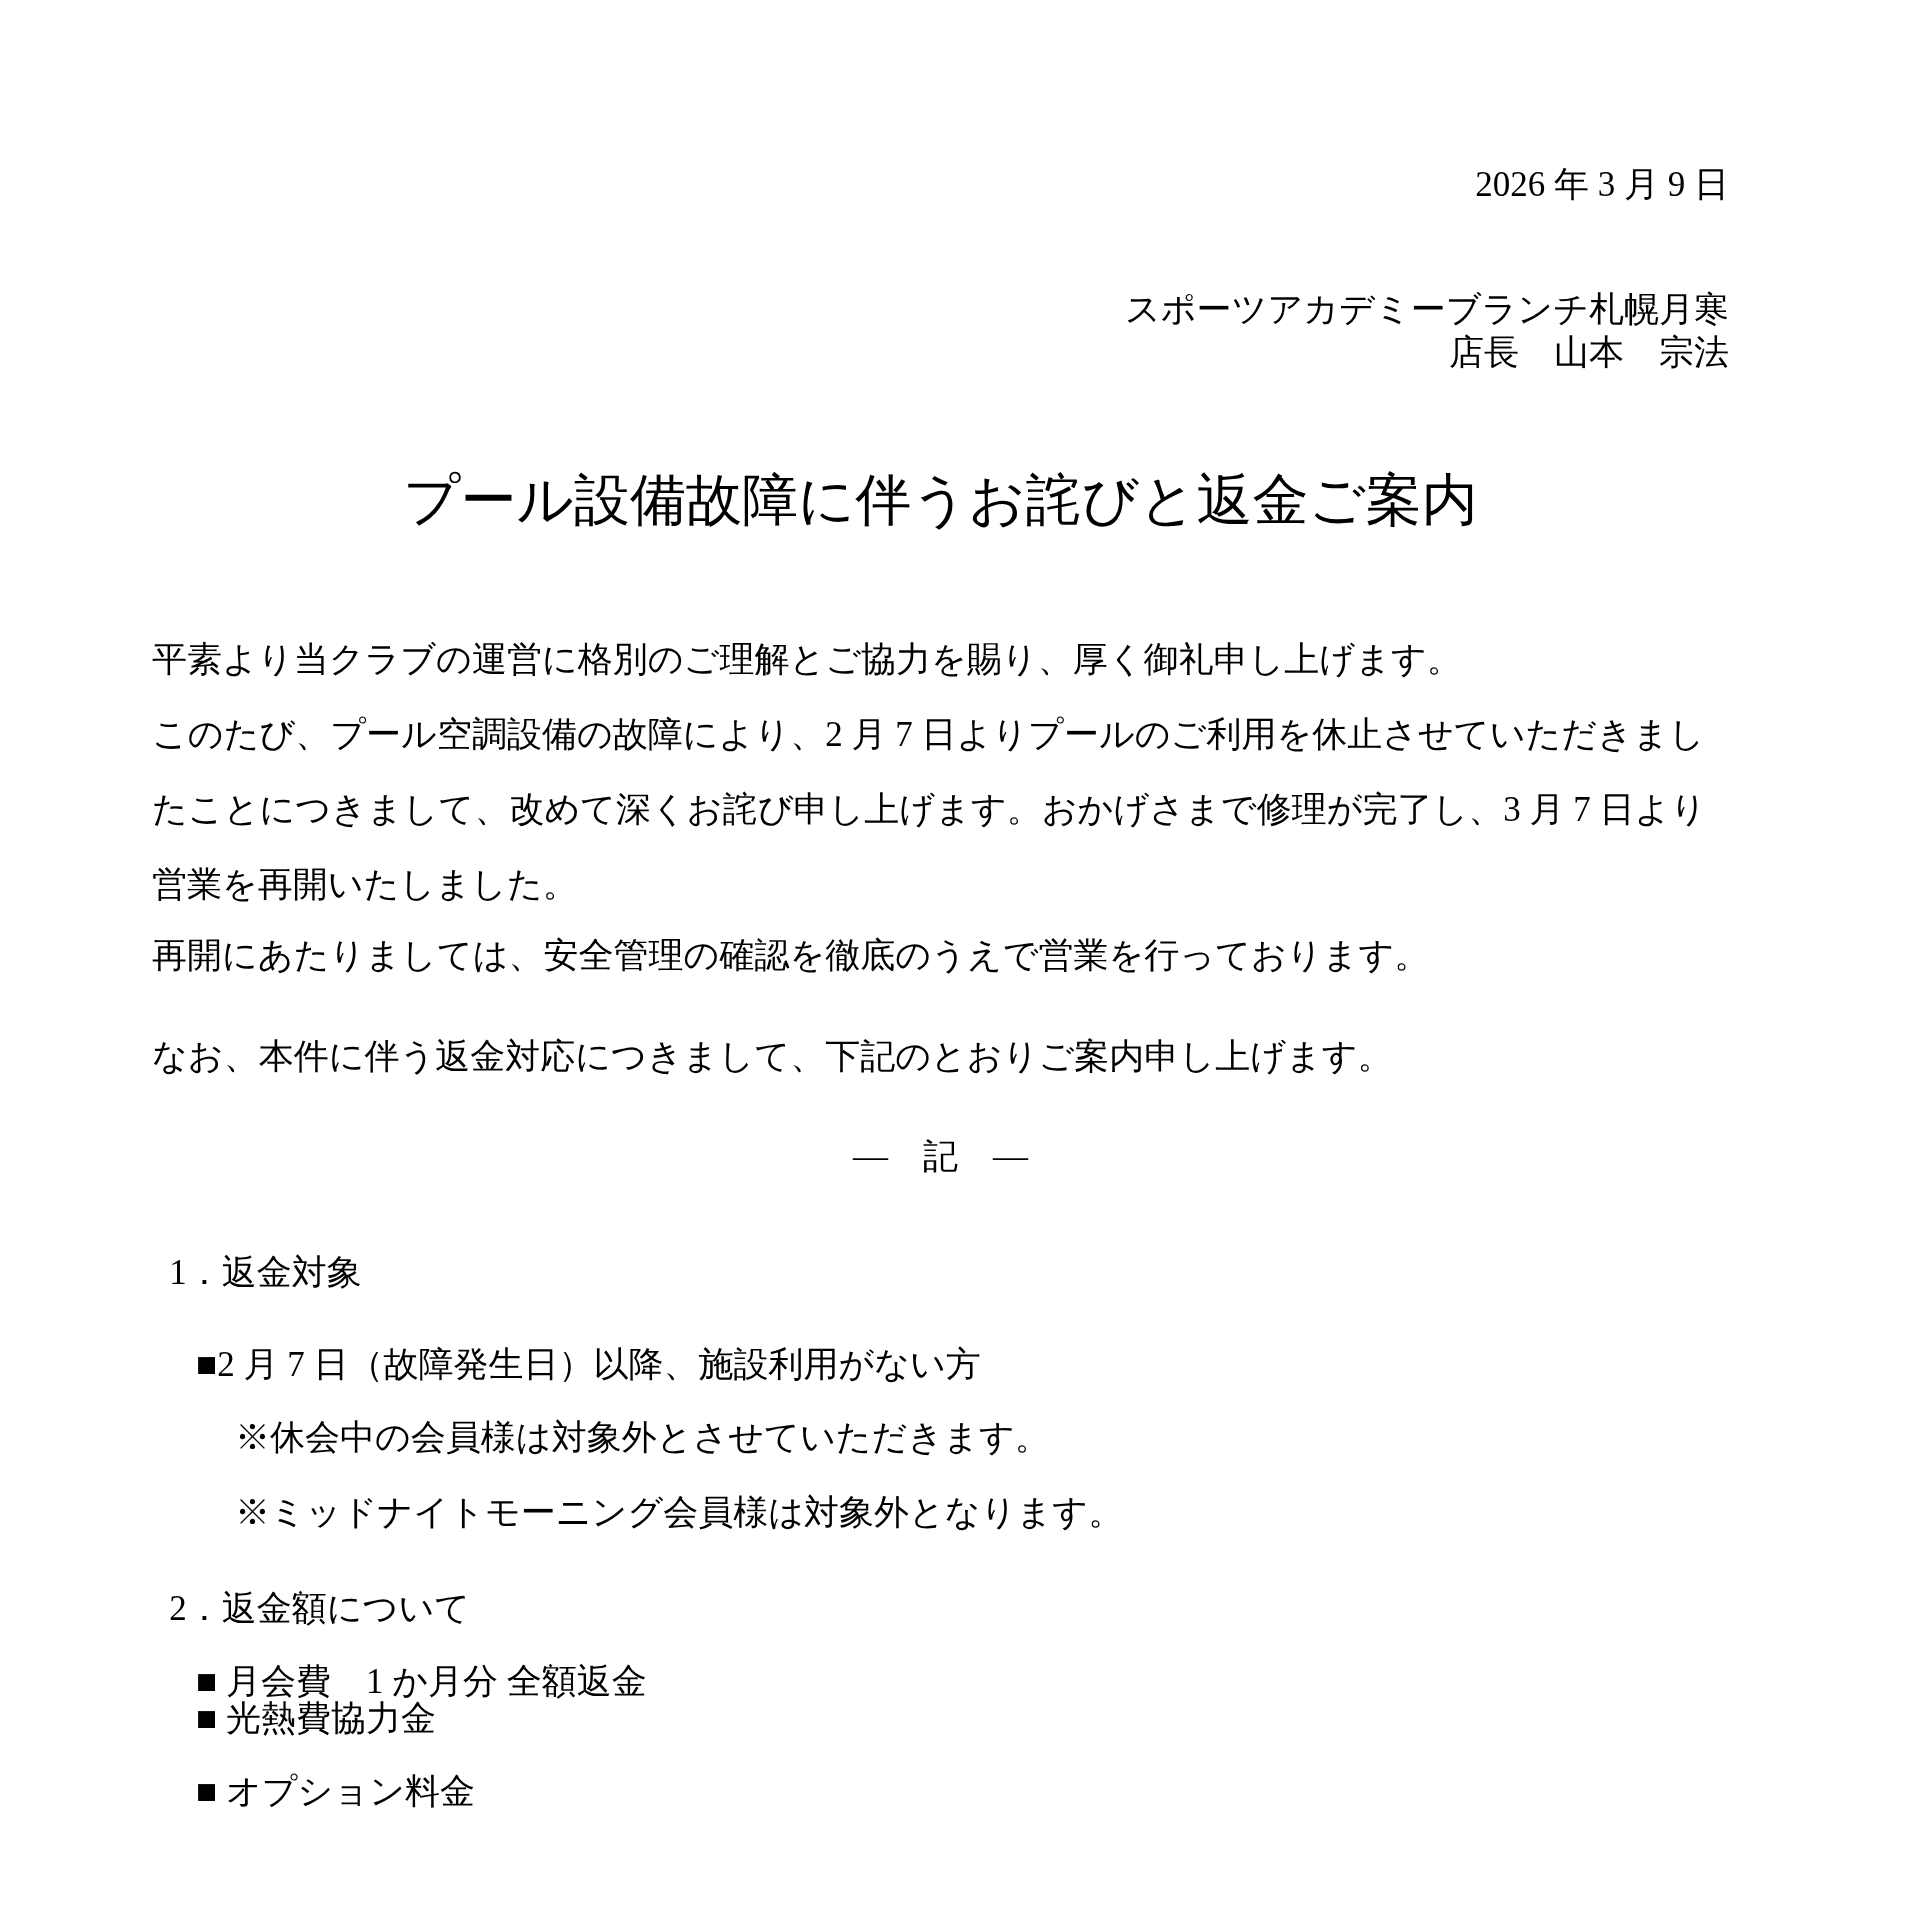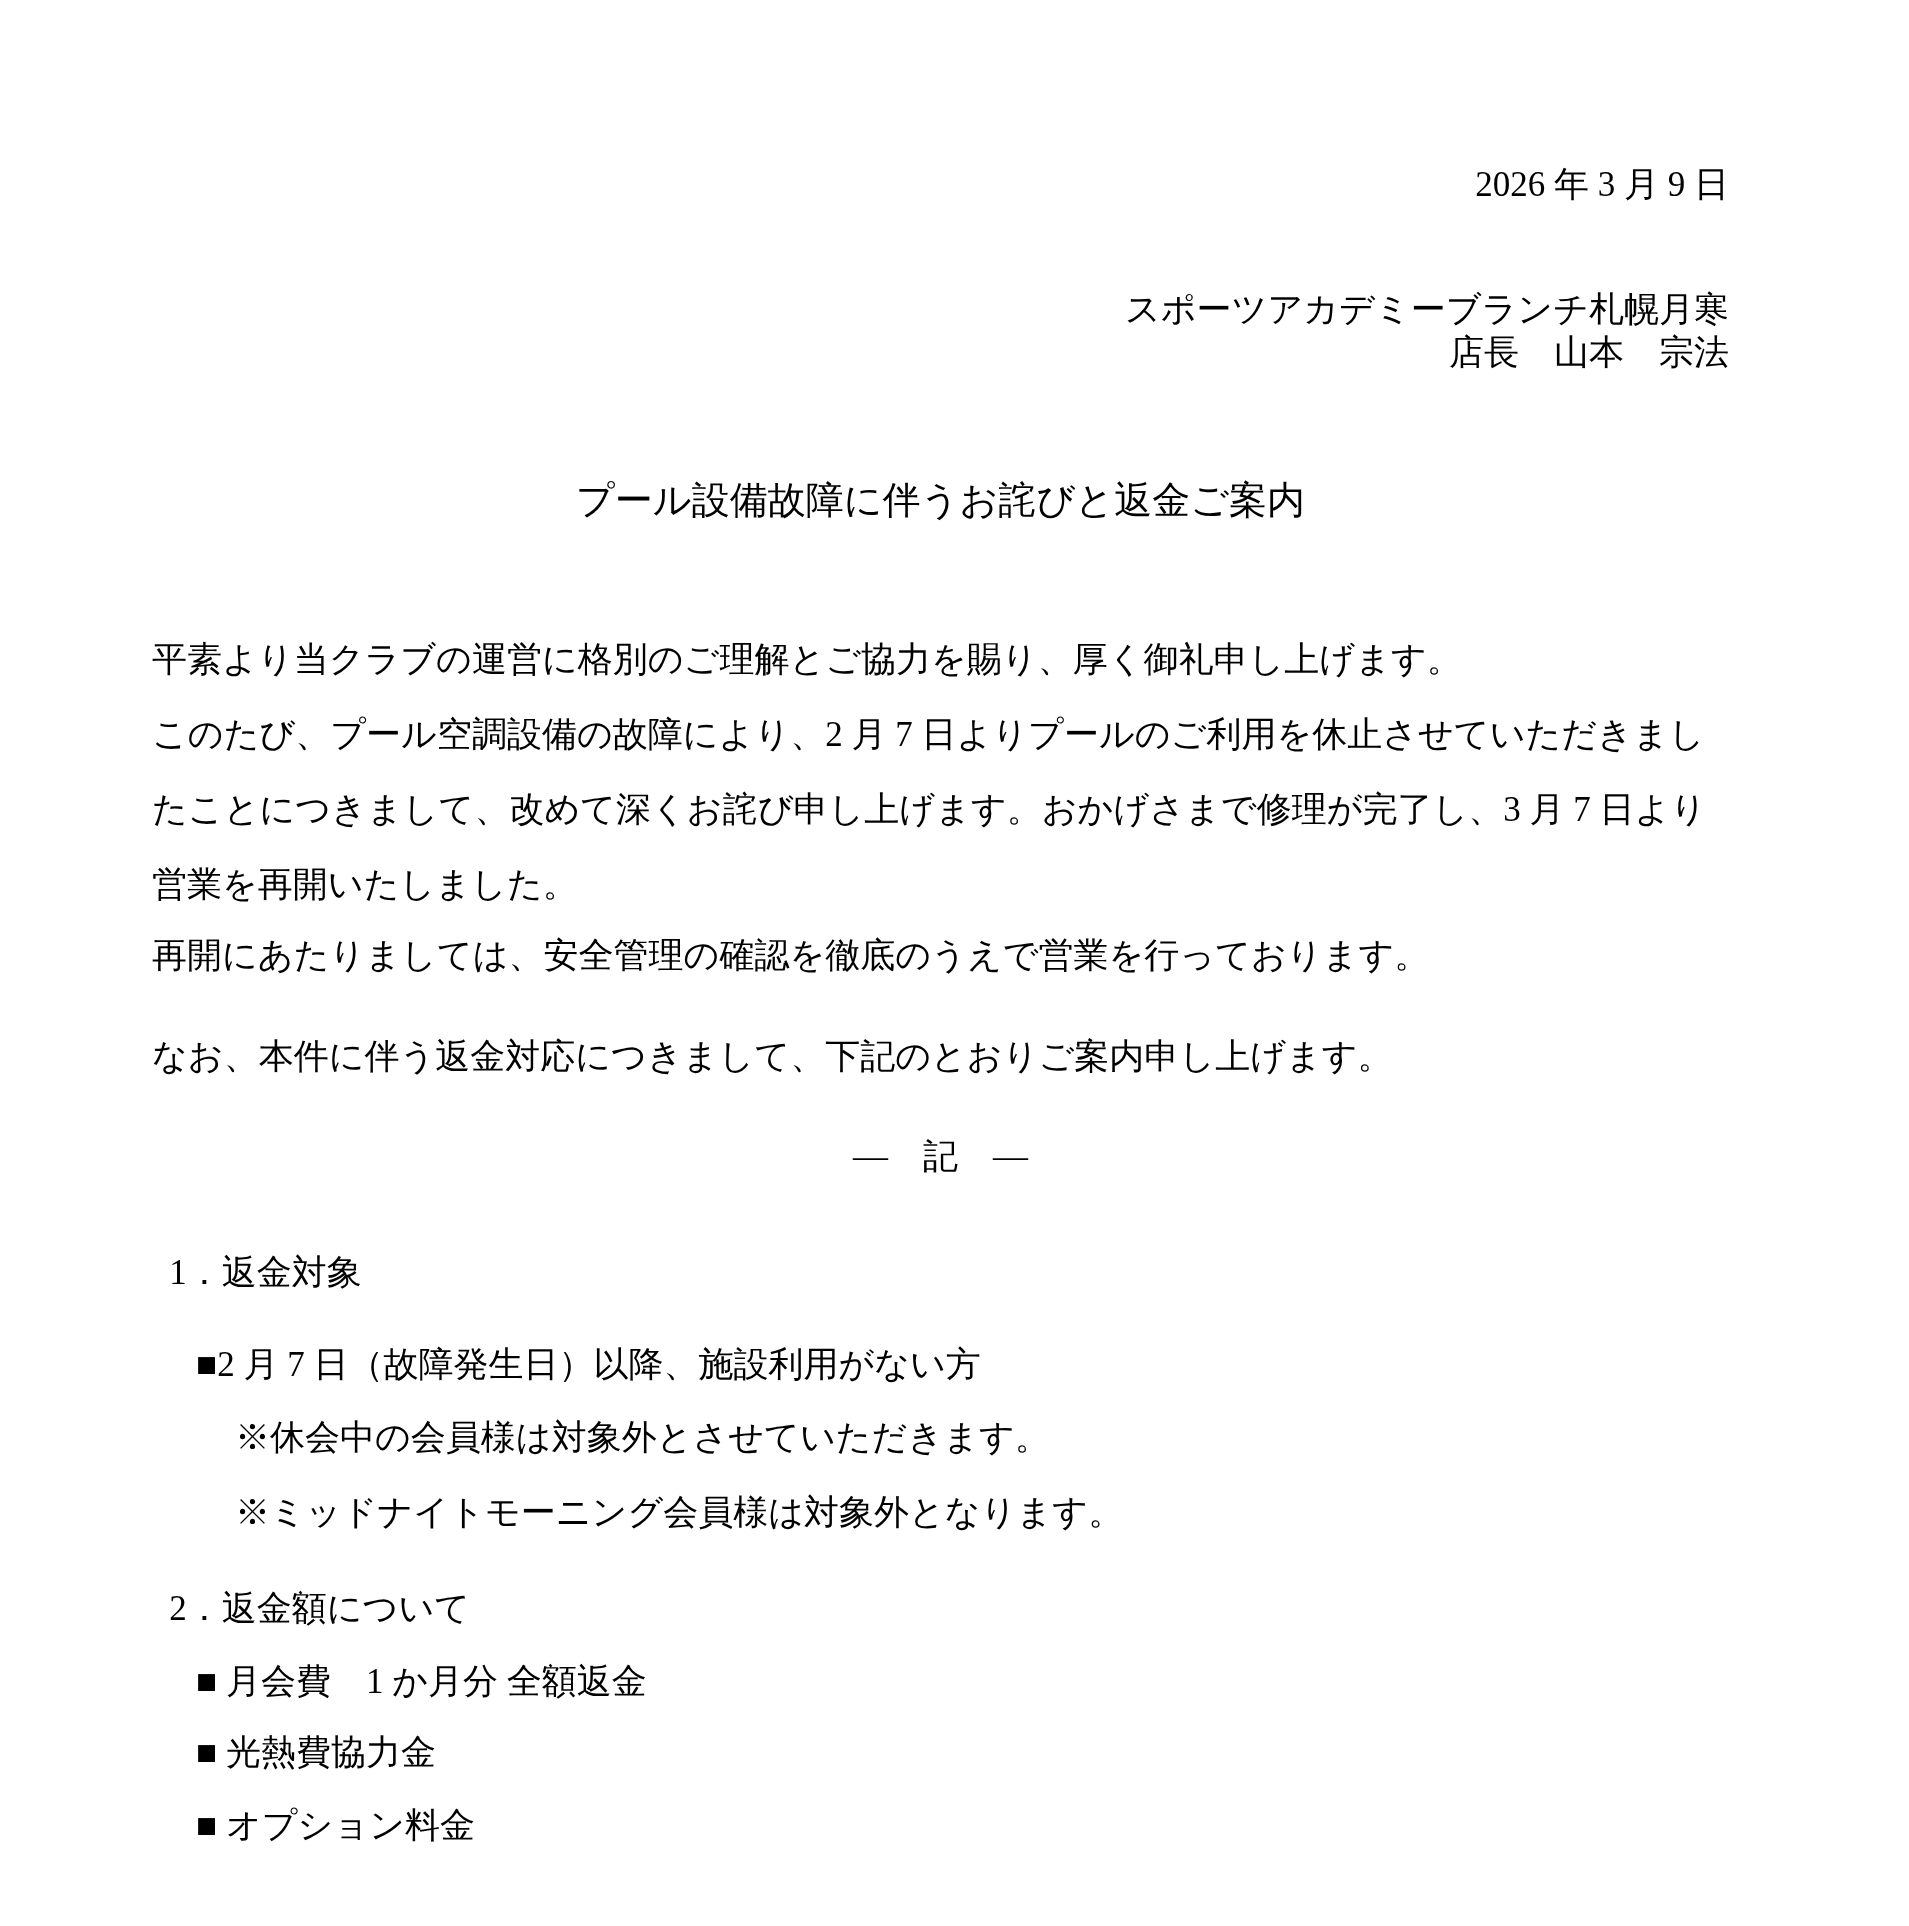--- a/index.html
+++ b/index.html
@@ -17,21 +17,21 @@
     font-family: "Liberation Serif", "DejaVu Serif", serif;
     padding: 0 181px 0 152px;
     overflow: hidden;
   }
   .ln {
     font-size: 35px;
     line-height: 37px;
     white-space: pre;
   }
   .title {
-    font-size: 38px;
+    font-size: 56px;
     line-height: 49px;
     font-weight: 400;
     text-align: center;
     margin: 0;
     white-space: pre;
   }
   .right  { text-align: right; }
   .center { text-align: center; }
   .ind-recipient { margin-left: 44px; }
   .ind-heading   { margin-left: 17.3px; font-family: Liberation Serif, serif; }
@@ -63,17 +63,17 @@
 
   <div class="ln center" style="margin-top:63px">―　記　―</div>
 
   <div class="ln ind-heading" style="margin-top:79px">1．返金対象</div>
   <div class="ln ind-item" style="margin-top:55px">■2 月 7 日（故障発生日）以降、施設利用がない方</div>
   <div class="ln ind-note" style="margin-top:36px">※休会中の会員様は対象外とさせていただきます。</div>
   <div class="ln ind-note" style="margin-top:38px">※ミッドナイトモーニング会員様は対象外となります。</div>
 
   <div class="ln ind-heading" style="margin-top:59px">2．返金額について</div>
   <div class="ln ind-item" style="margin-top:36px">■ 月会費　1 か月分 全額返金</div>
-  <div class="ln ind-item" style="margin-top:34px">■ 光熱費協力金</div>
+  <div class="ln ind-item" style="">■ 光熱費協力金</div>
   <div class="ln ind-item" style="margin-top:36px">■ オプション料金</div>
 
 </div>
 
 
 </body></html>

